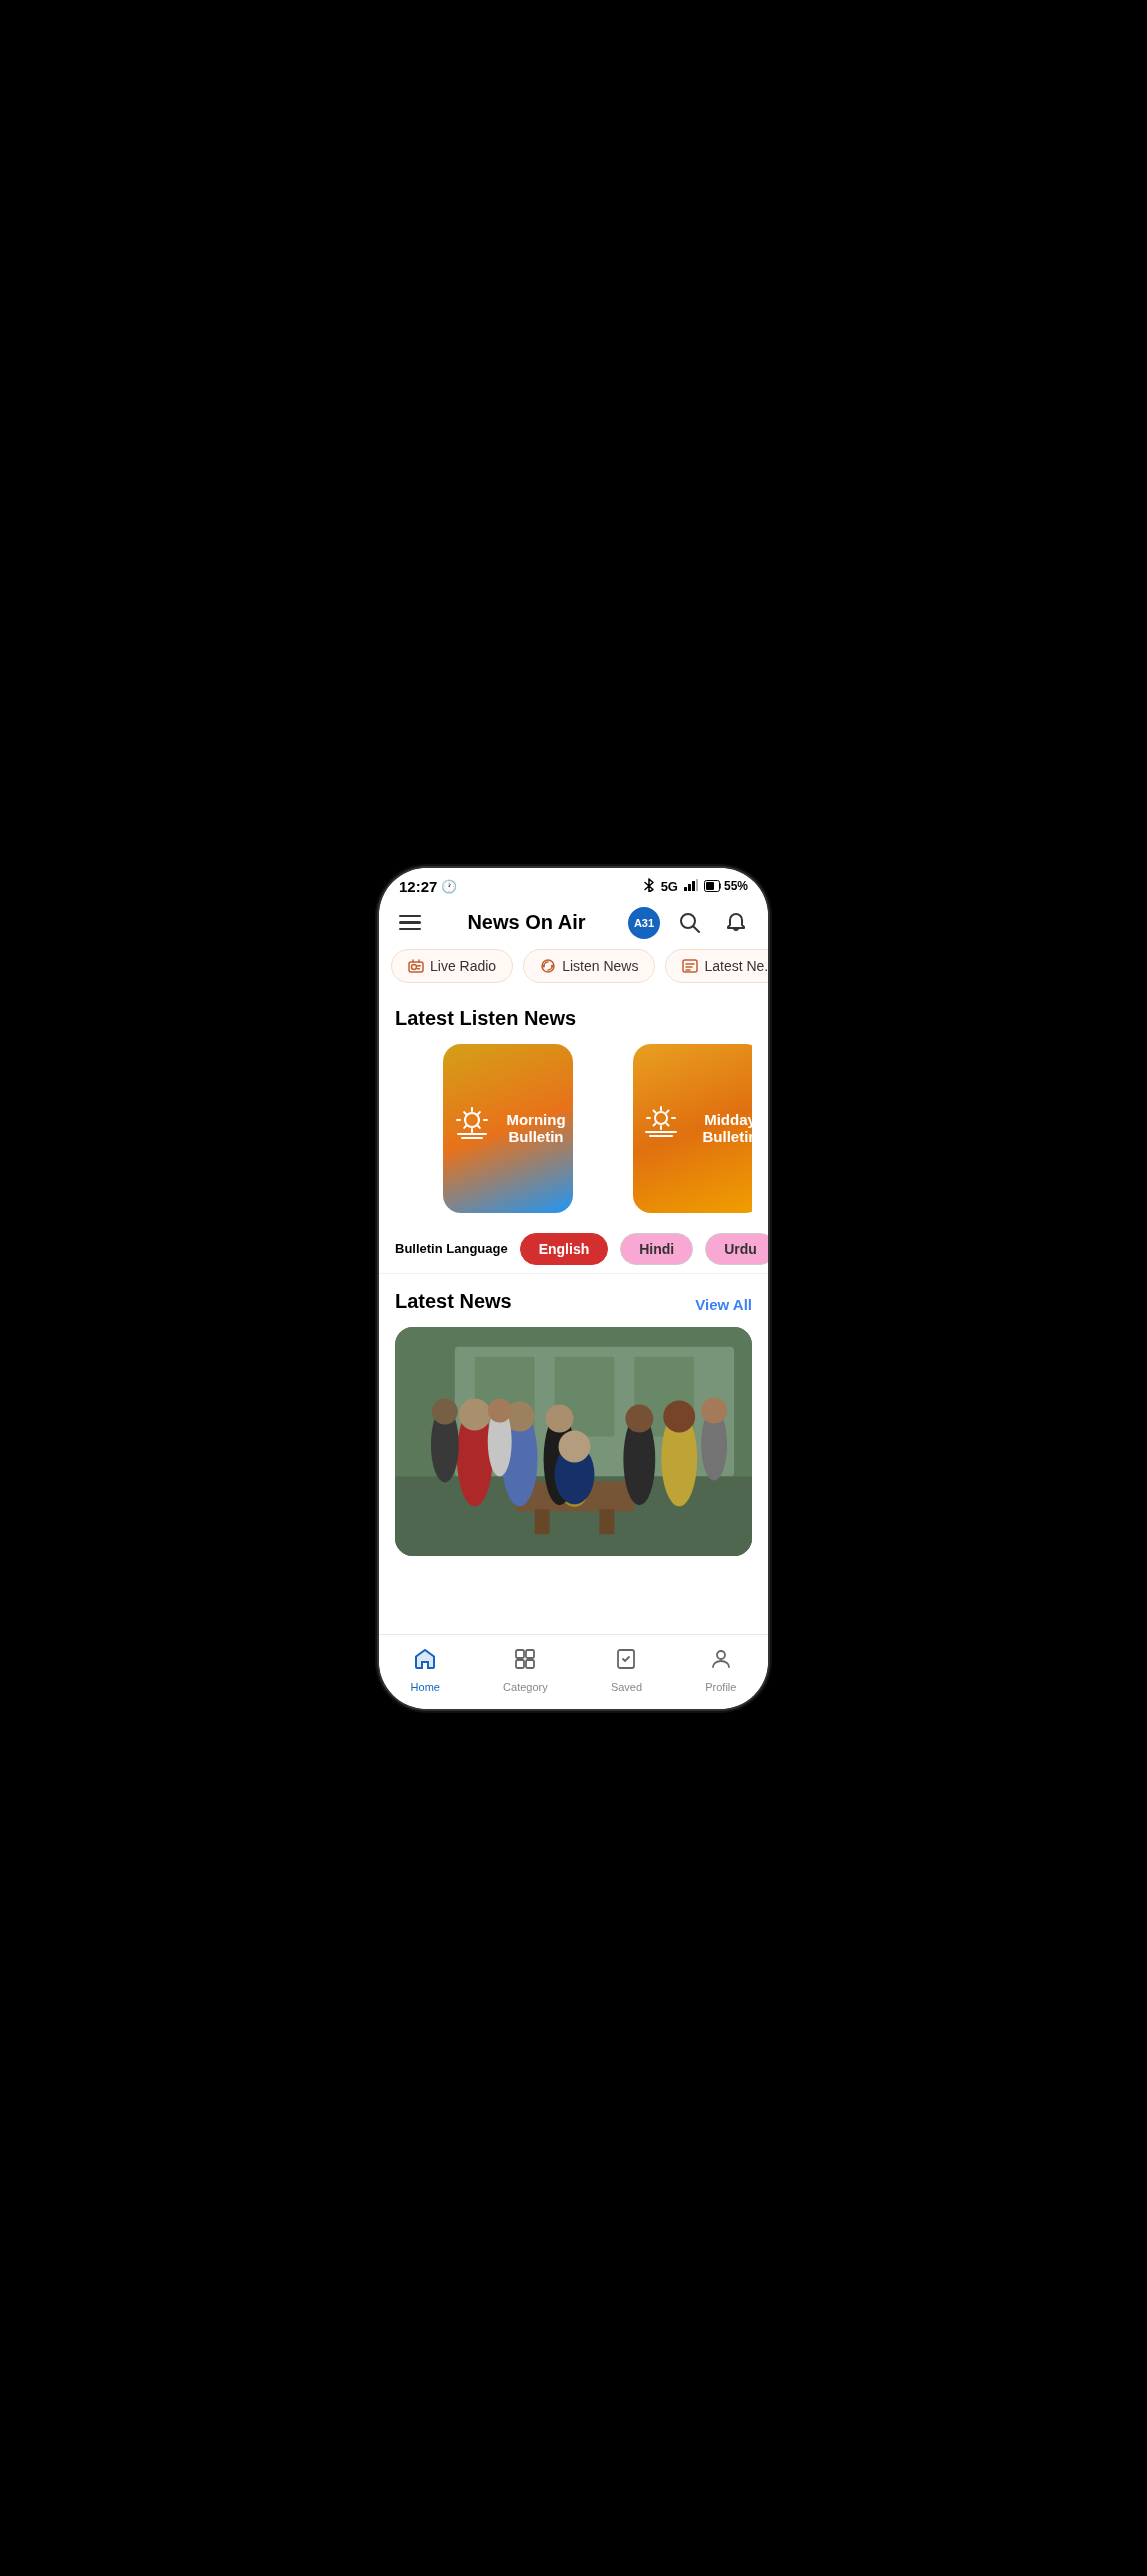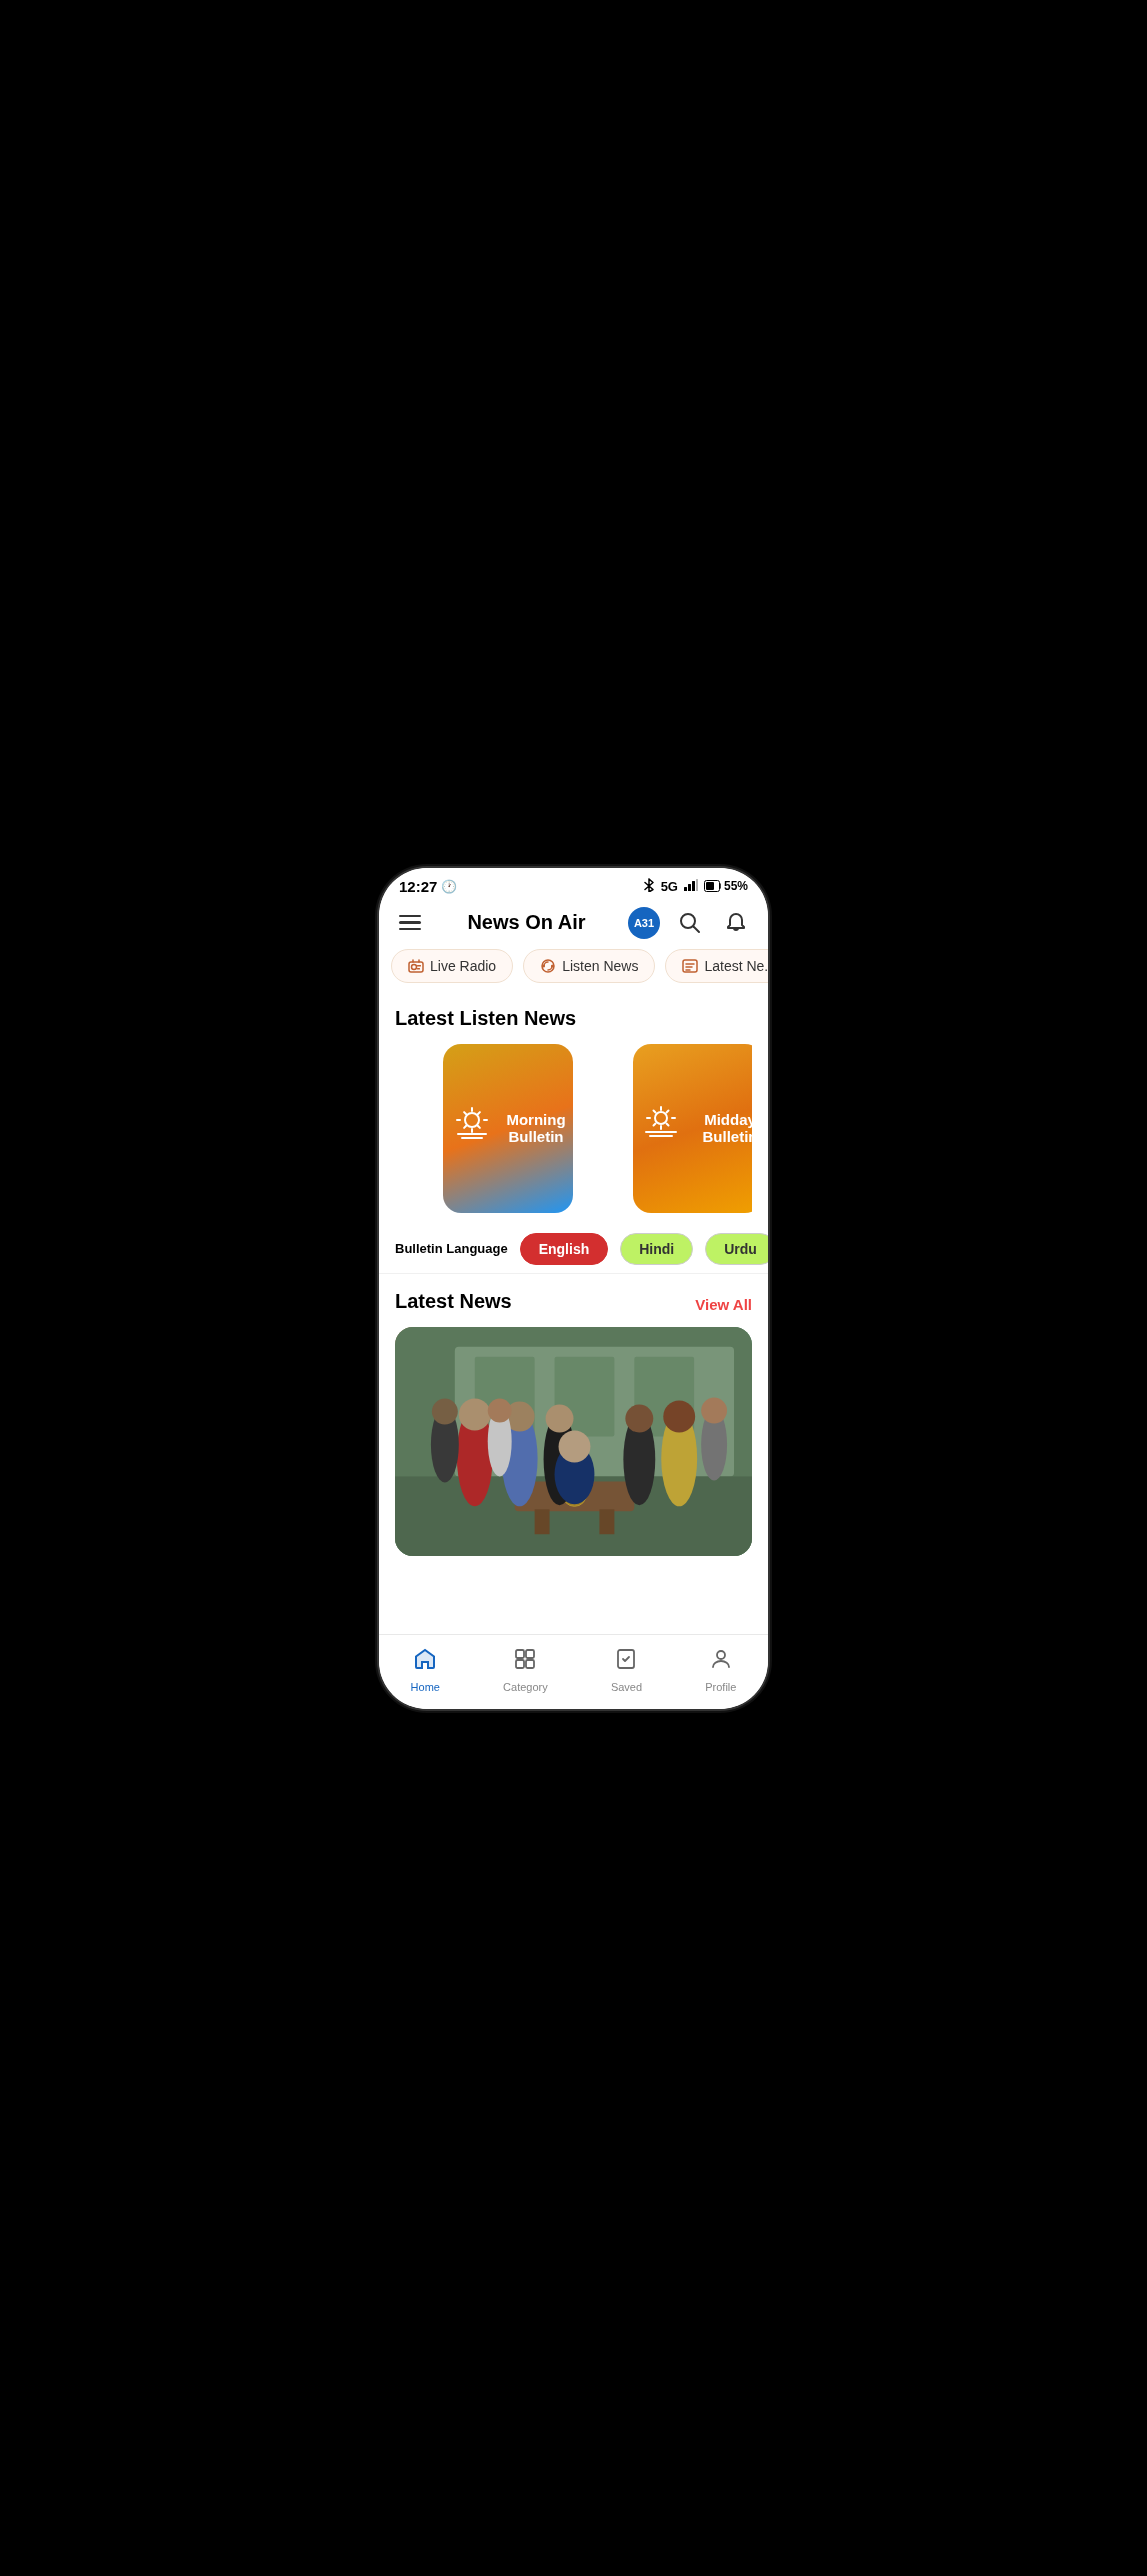--- a/index.html
+++ b/index.html
@@ -187,21 +187,21 @@
       color: #000;
       white-space: nowrap;
     }
     .lang-btn {
       padding: 7px 18px;
       border-radius: 24px;
       font-size: 14px;
       font-weight: 600;
       cursor: pointer;
       border: 1.5px solid #ccc;
-      background: #bef264;
+      background: #f9a8d4;
       color: #333;
     }
     .lang-btn.active {
       background: #D32F2F;
       border-color: #D32F2F;
       color: #fff;
     }
     
     .news-section {
       padding: 16px 16px 0;
@@ -213,21 +213,21 @@
       margin-bottom: 14px;
     }
     .news-title {
       font-size: 20px;
       font-weight: 800;
       color: #000;
     }
     .view-all {
       font-size: 15px;
       font-weight: 600;
-      color: #ef4444;
+      color: #3b82f6;
       cursor: pointer;
     }
     .news-card {
       border-radius: 18px;
       overflow: hidden;
       background: #f5f5f5;
       margin-bottom: 12px;
       cursor: pointer;
     }
     .news-image-placeholder {

